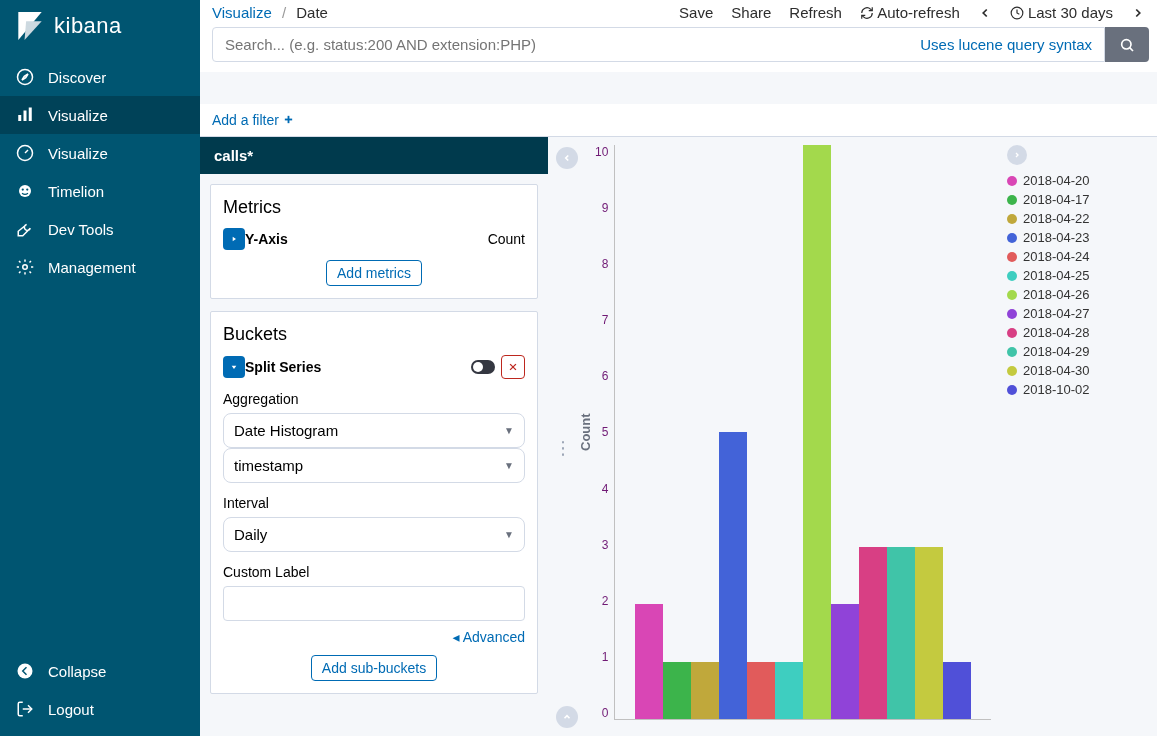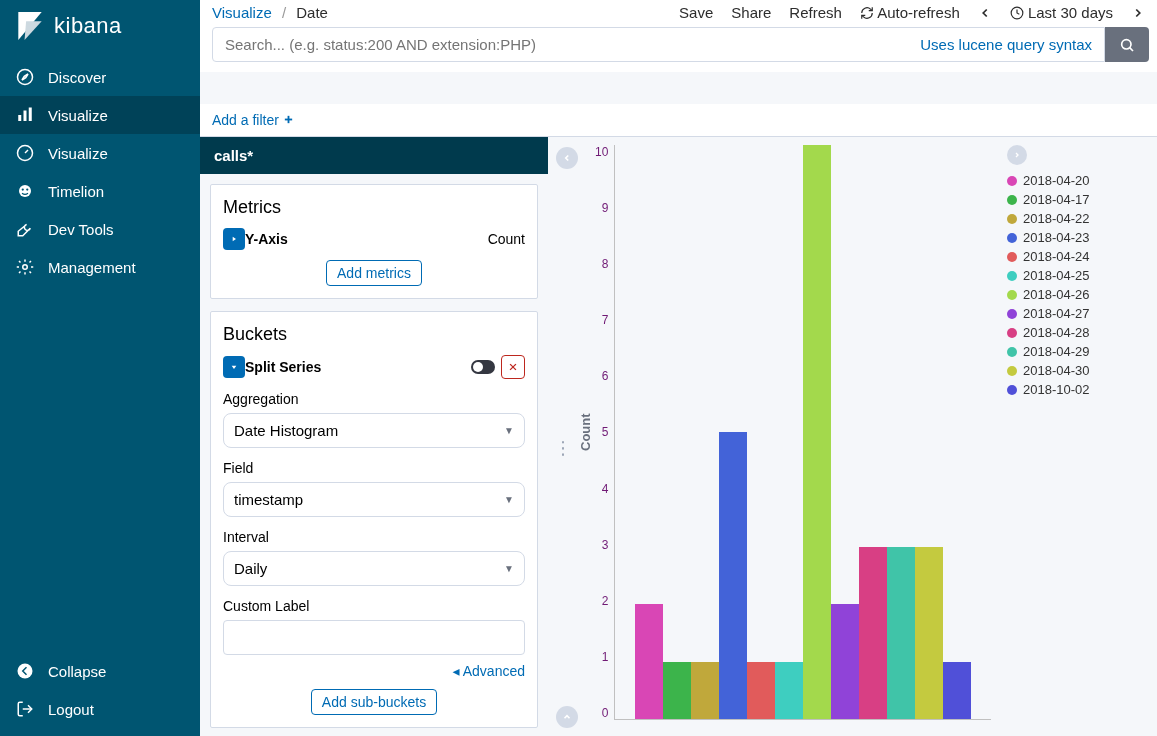--- a/index.html
+++ b/index.html
@@ -247,21 +247,20 @@
               </div>
             </div>
           </div>
 
           <div class="form-label">Aggregation</div>
           <div class="form-select">
             <span>Date Histogram</span>
             <span class="caret">▼</span>
           </div>
 
-          <div class="form-label">Field</div>
           <div class="form-select">
             <span>timestamp</span>
             <span class="caret">▼</span>
           </div>
 
           <div class="form-label">Interval</div>
           <div class="form-select">
             <span>Daily</span>
             <span class="caret">▼</span>
           </div>

